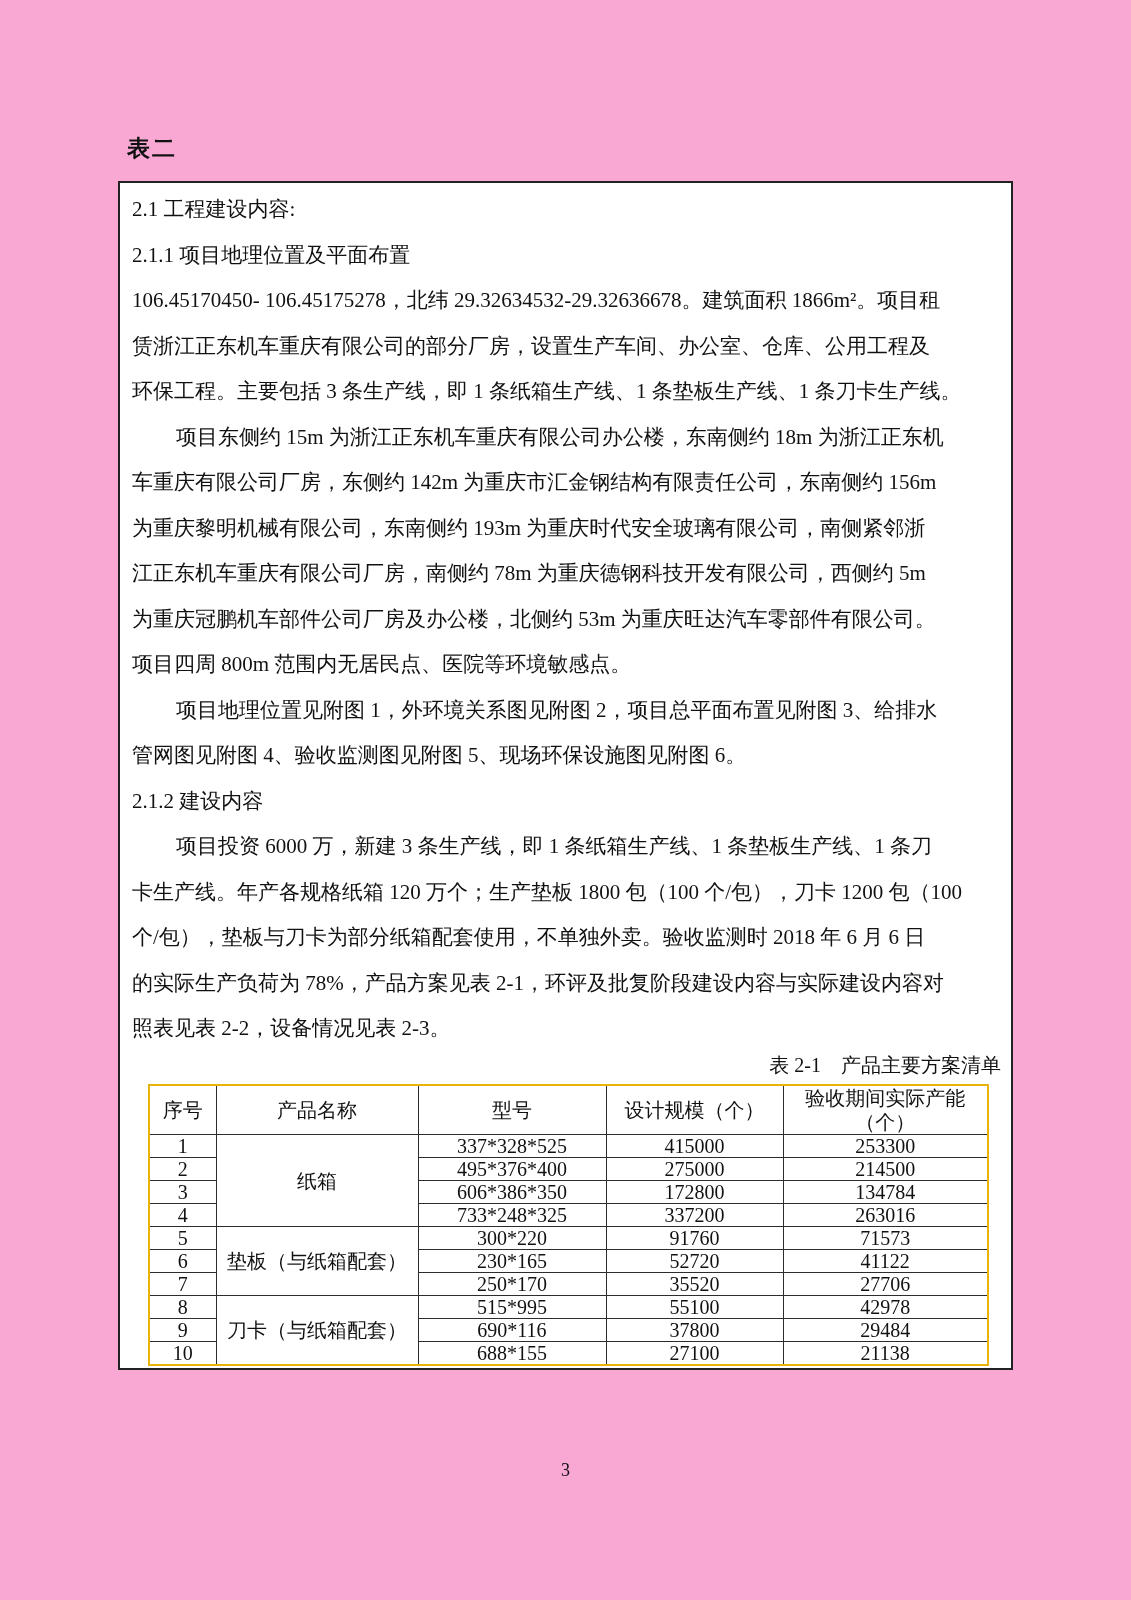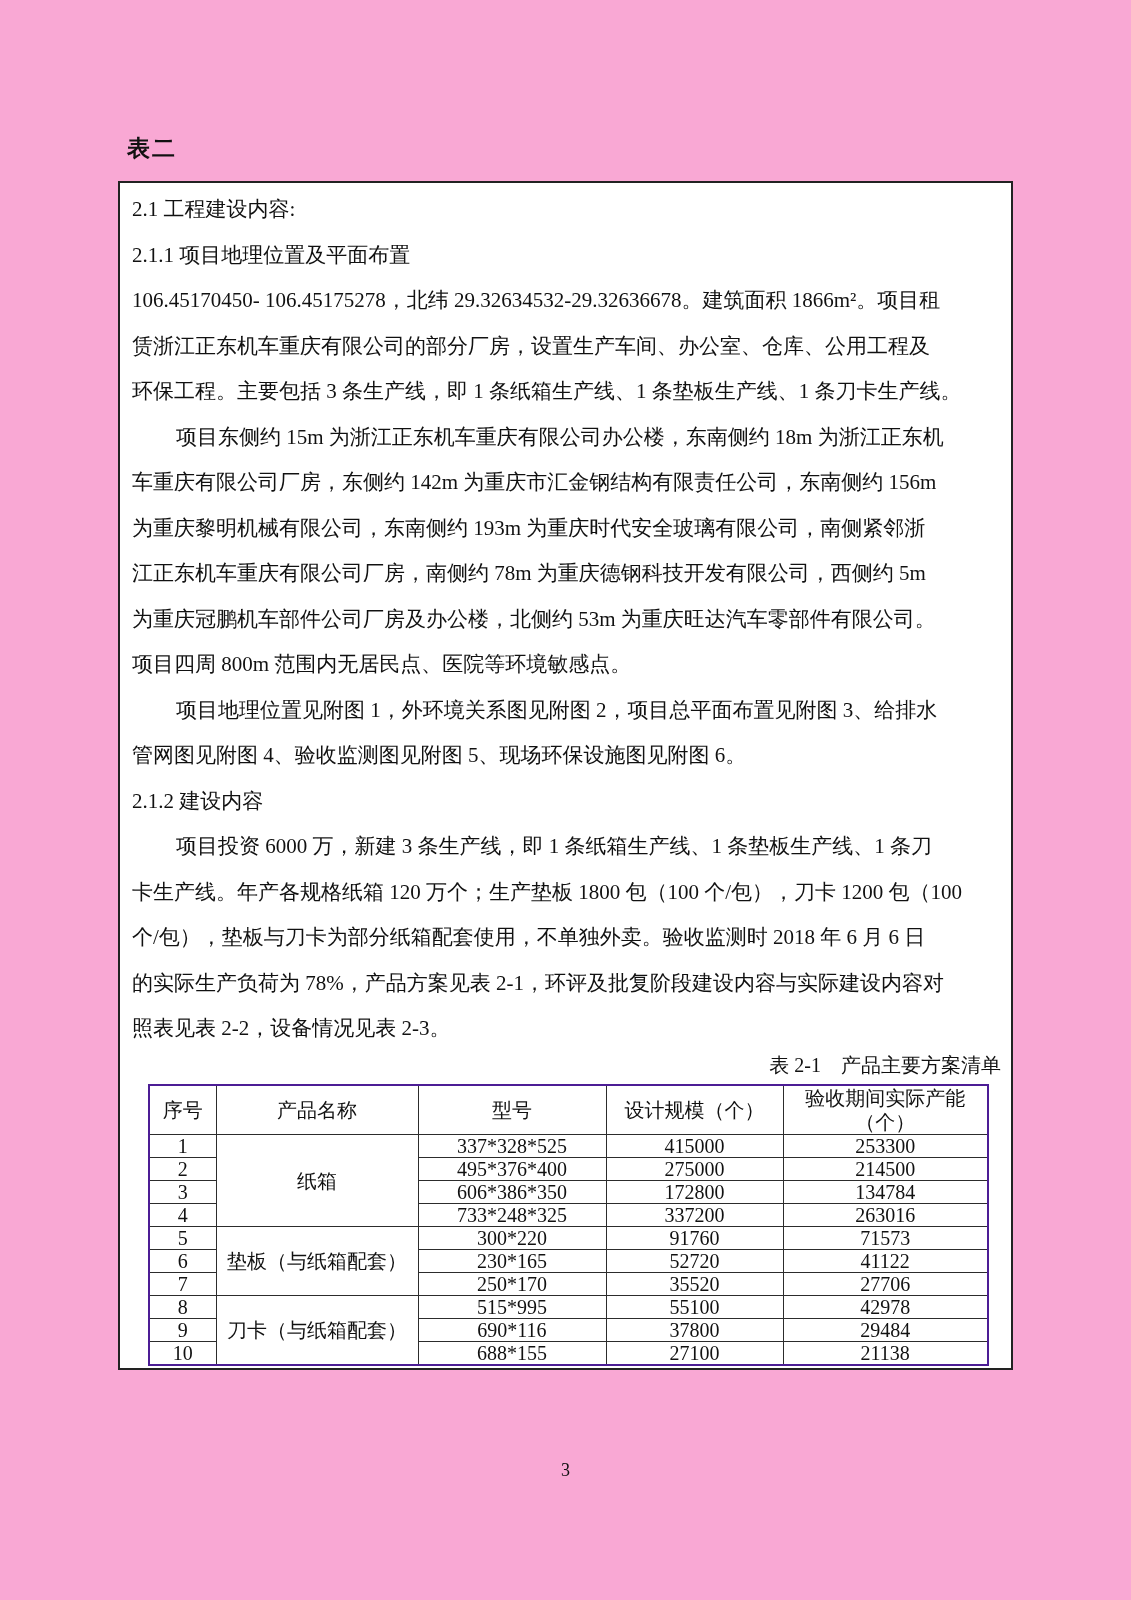--- a/index.html
+++ b/index.html
@@ -55,21 +55,21 @@
   table.product-table th,
   table.product-table td {
     border: 1px solid #2c2c2c;
     text-align: center;
     vertical-align: middle;
     font-weight: normal;
     font-size: 20px;
     padding: 0;
     overflow: hidden;
   }
-  table.product-table { border: 2px solid #4c1d95; }
+  table.product-table { border: 2px solid #eab308; }
   table.product-table thead th {
     height: 50px;
     line-height: 24px;
     font-size: 20px;
   }
   table.product-table tbody td {
     height: 22px;
     line-height: 22px;
   }
   .col-idx   { width: 67px; }

